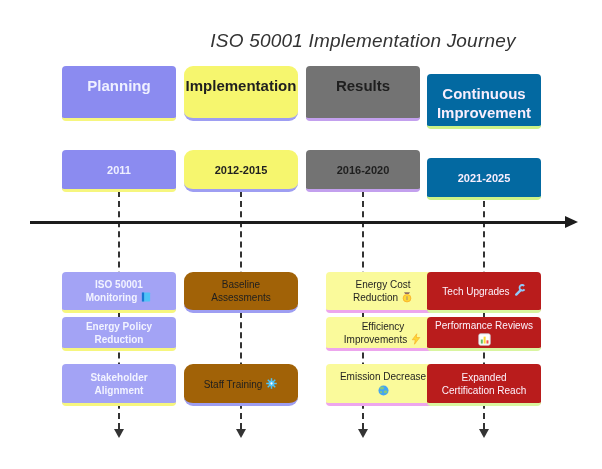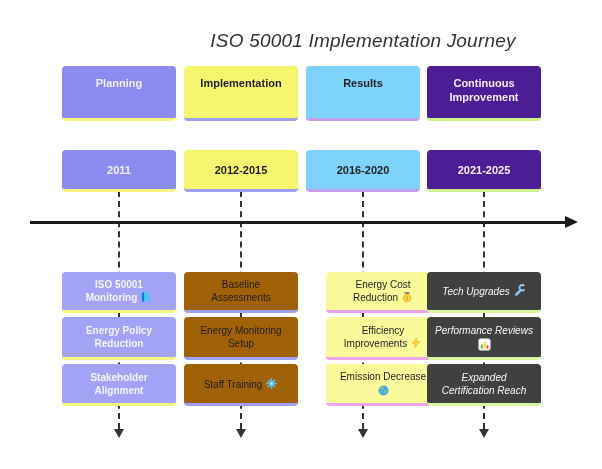--- a/index.html
+++ b/index.html
@@ -19,35 +19,35 @@
   .dash-arrow.p1{left:114px;} .dash-arrow.p2{left:236px;} .dash-arrow.p3{left:358px;} .dash-arrow.p4{left:479px;}
   
   #axis{position:absolute;left:30px;top:221px;width:536px;height:3px;background:#1c1c1c;z-index:2;}
   #axis-head{position:absolute;left:565px;top:216px;width:0;height:0;z-index:2;
     border-top:6.5px solid transparent;border-bottom:6.5px solid transparent;border-left:13px solid #1c1c1c;}
   
   .box{
     position:absolute;box-sizing:border-box;border-radius:4px;z-index:3;
     display:flex;align-items:center;justify-content:center;text-align:center;
   }
-  .x1{left:62px;width:114px;font-weight:bold;} .x2{left:184px;width:114px;} .x3{left:306px;width:114px;} .x4{left:427px;width:114px;}
+  .x1{left:62px;width:114px;font-weight:bold;} .x2{left:184px;width:114px;border-radius:9px;} .x3{left:306px;width:114px;} .x4{left:427px;width:114px;}
   .hdr{top:66px;height:55px;border-bottom:3px solid;align-items:flex-start;padding:11px 8px 0 8px;
-       font-size:11px;font-weight:600;line-height:1.25;}
+       font-size:15px;font-weight:600;line-height:1.25;}
   .per{top:150px;height:42px;border-bottom:3px solid;font-size:11px;font-weight:700;}
   .ev{border-bottom:3px solid;font-size:10px;line-height:1.3;padding:2px 6px;}
-  .evA{top:272px;height:41px;} .evB{top:317px;height:43px;} .evC{top:364px;height:42px;}
+  .evA{top:272px;height:41px;} .evB{top:317px;height:34px;} .evC{top:364px;height:42px;}
   
   .c1h{background:#8b8bf0;border-color:#f6f67e;color:#eff0ff;}
   .c1e{background:#a3a3f5;border-color:#f6f67e;color:#f2f3ff;}
   .c2h{background:#f6f66e;border-color:#9e9ef2;color:#1f1f1f;}
   .c2e{background:#a16207;border-color:#9e9ef2;color:#1f1f1f;}
-  .c3h{background:#7dd3fc;border-color:#c3a0ee;color:#1f1f1f;}
+  .c3h{background:#737373;border-color:#c3a0ee;color:#1f1f1f;}
   .c3e{background:#fafa9b;border-color:#eda6ed;color:#1f1f1f;margin-left:20px;}
-  .c4h{background:#4c1d95;border-color:#cdf287;color:#f8eefd;}
-  .c4e{background:#404040;border-color:#d9f5a0;color:#fcf3fd;font-style:italic;}
+  .c4h{background:#0369a1;border-color:#cdf287;color:#f8eefd;margin-top:8px;}
+  .c4e{background:#b91c1c;border-color:#d9f5a0;color:#fcf3fd;}
   .ico{display:inline-block;vertical-align:-2px;margin-left:3px;}
   .ico-block{display:block;margin:1px auto 0 auto;}
 </style>
 </head>
 <body>
 
 <div id="canvas">
 
   <div id="title">ISO 50001 Implementation Journey</div>
 
@@ -110,26 +110,20 @@
       <span>Alignment</span>
     </div>
   </div>
 
   <div class="box ev evA x2 c2e">
     <div>
       <span>Baseline</span><br>
       <span>Assessments</span>
     </div>
   </div>
-  <div class="box ev evB x2 c2e">
-    <div>
-      <span>Energy Monitoring</span><br>
-      <span>Setup</span>
-    </div>
-  </div>
   <div class="box ev evC x2 c2e">
     <div>
       <span>Staff Training</span><svg class="ico" width="13" height="13" viewBox="0 0 16 16">
           <g stroke="#4fc3f7" stroke-width="1.8">
             <line x1="8" y1="1.5" x2="8" y2="14.5"></line>
             <line x1="1.5" y1="8" x2="14.5" y2="8"></line>
             <line x1="3.4" y1="3.4" x2="12.6" y2="12.6"></line>
             <line x1="12.6" y1="3.4" x2="3.4" y2="12.6"></line>
           </g>
           <circle cx="8" cy="8" r="3.6" fill="#4fc3f7"></circle>

